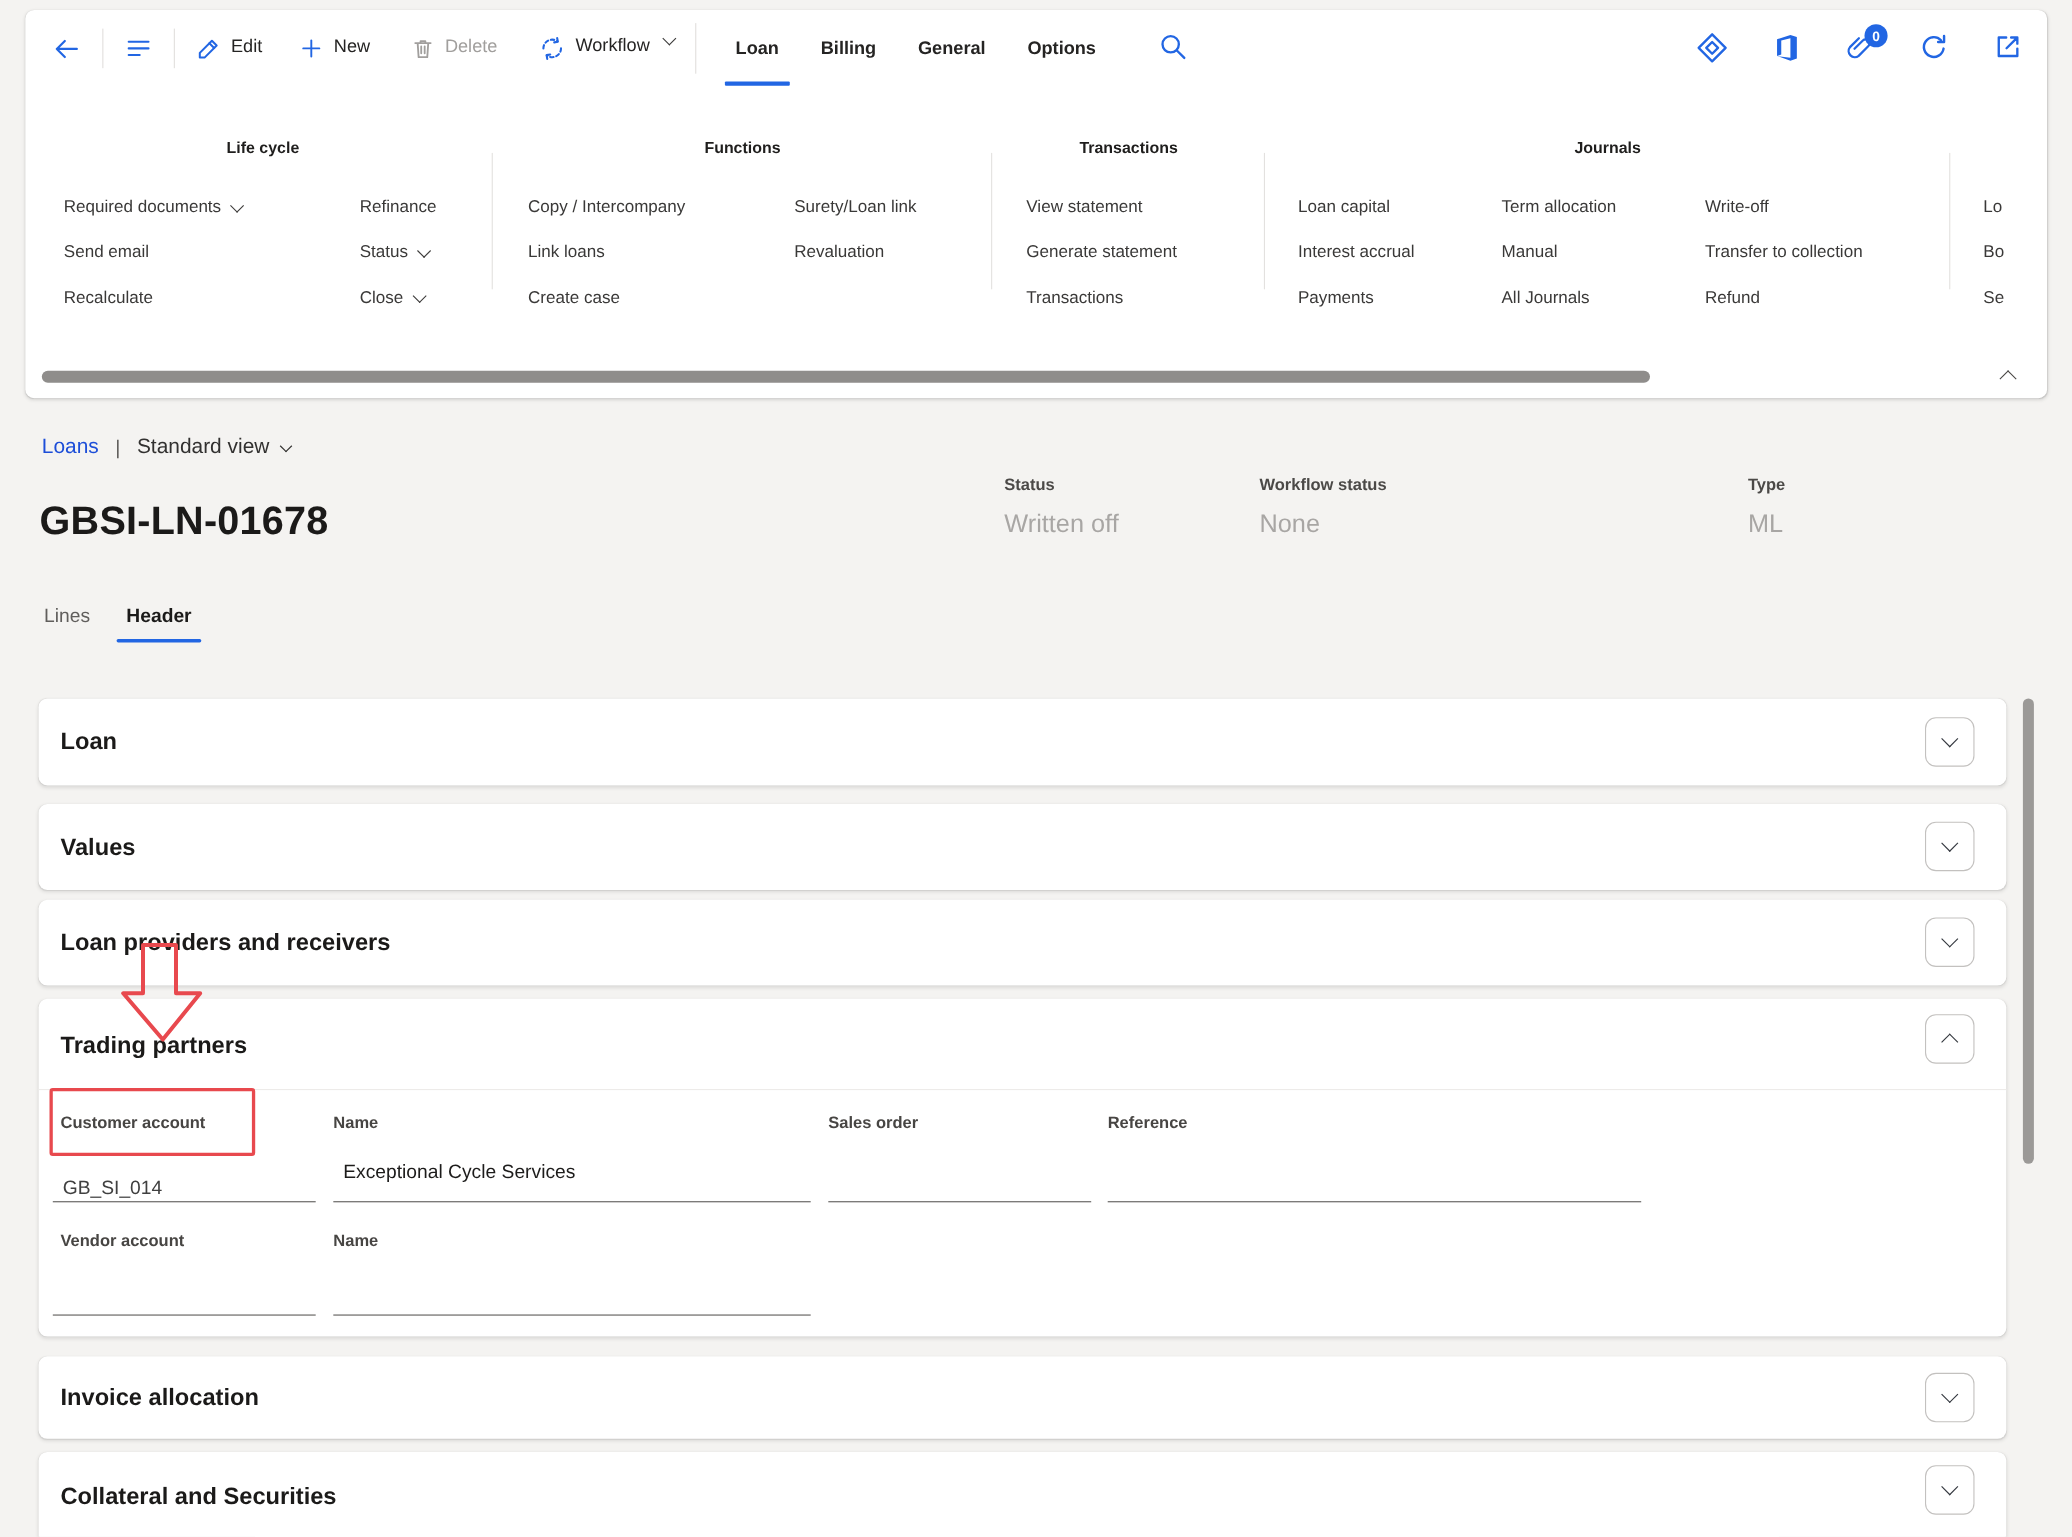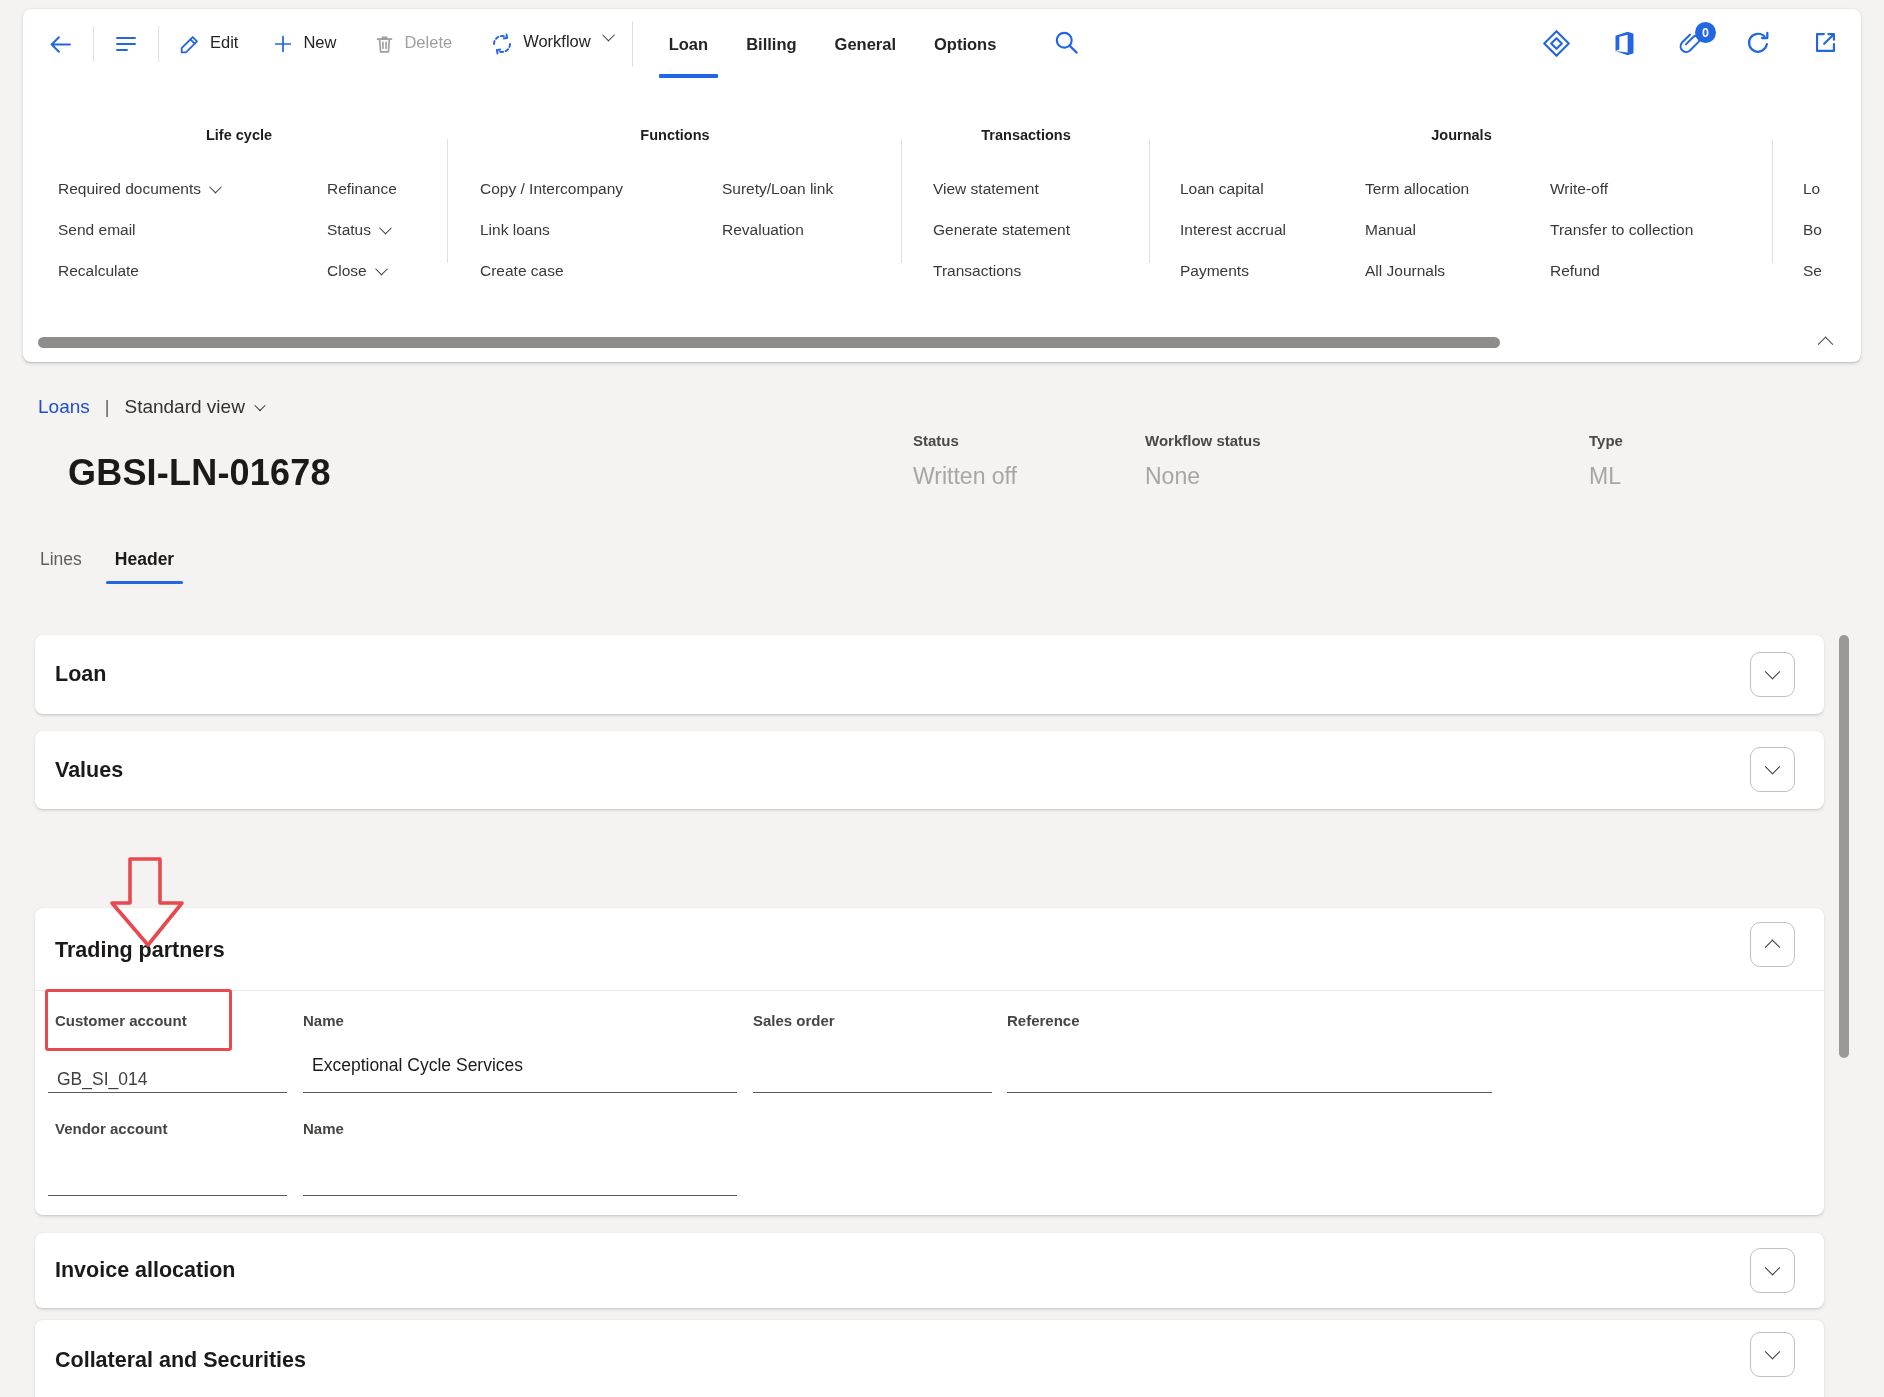--- a/index.html
+++ b/index.html
@@ -47,21 +47,21 @@
   .collapse-ribbon { position:absolute; right:26px; bottom:8px; width:30px; height:24px; background:none; border:none; cursor:pointer; }
   .collapse-ribbon .chev { border-color:#484644; width:11px; height:11px; }
 
   
   .breadcrumb { position:absolute; left:38px; top:396px; display:flex; align-items:center; font-size:19px; }
   .breadcrumb a { color:#1d4ed8; text-decoration:none; cursor:pointer; }
   .breadcrumb .sep { color:#605e5c; margin:0 15px; font-size:18px; }
   .breadcrumb .view { color:#323130; cursor:pointer; display:flex; align-items:center; }
   .breadcrumb .chev { width:8px; height:8px; margin-left:11px; border-color:#323130; }
 
-  .page-title { position:absolute; left:36px; top:452px; font-size:36px; font-weight:700; color:#1b1a19; letter-spacing:.2px;margin-left:32px; }
+  .page-title { position:absolute; left:36px; top:452px; font-size:36px; font-weight:700; color:#1b1a19; letter-spacing:.2px; }
 
   .sfield { position:absolute; top:432px; }
   .slabel { font-size:15px; font-weight:600; color:#4b4947; }
   .svalue { margin-top:14px; font-size:23px; color:#a8a6a4; }
 
   .view-tabs { position:absolute; left:40px; top:549px; display:flex; }
   .vtab { position:relative; font-size:17.5px; color:#605e5c; margin-right:33px; padding-bottom:14px; cursor:pointer; }
   .vtab.active { color:#1b1a19; font-weight:600; }
   .vtab.active::after { content:""; position:absolute; left:-9px; right:-9px; bottom:0; height:3.5px; background:#2266E3; border-radius:2px; }
 
@@ -355,20 +355,26 @@
       </button>
   </section>
 
   <section class="card centered" style="top:731px;height:78px">
     <h2 class="c-title">Values</h2>
     <button class="sec-btn" style="top:16px">
         <span class="chev"></span>
       </button>
   </section>
 
+  <section class="card centered" style="top:818px;height:78px">
+    <h2 class="c-title">Loan providers and receivers</h2>
+    <button class="sec-btn" style="top:16px">
+        <span class="chev"></span>
+      </button>
+  </section>
 
   <section class="card" style="top:908px;height:307px">
     <h2 class="c-title" style="top:30px">Trading partners</h2>
     <button class="sec-btn" style="top:14px">
         <span class="chev up"></span>
       </button>
     <div class="tp-sep"></div>
 
     <div class="f-label" style="left:20px;top:104px">Customer account</div>
     <div class="f-value link" style="left:22px;top:147px">GB_SI_014</div>

